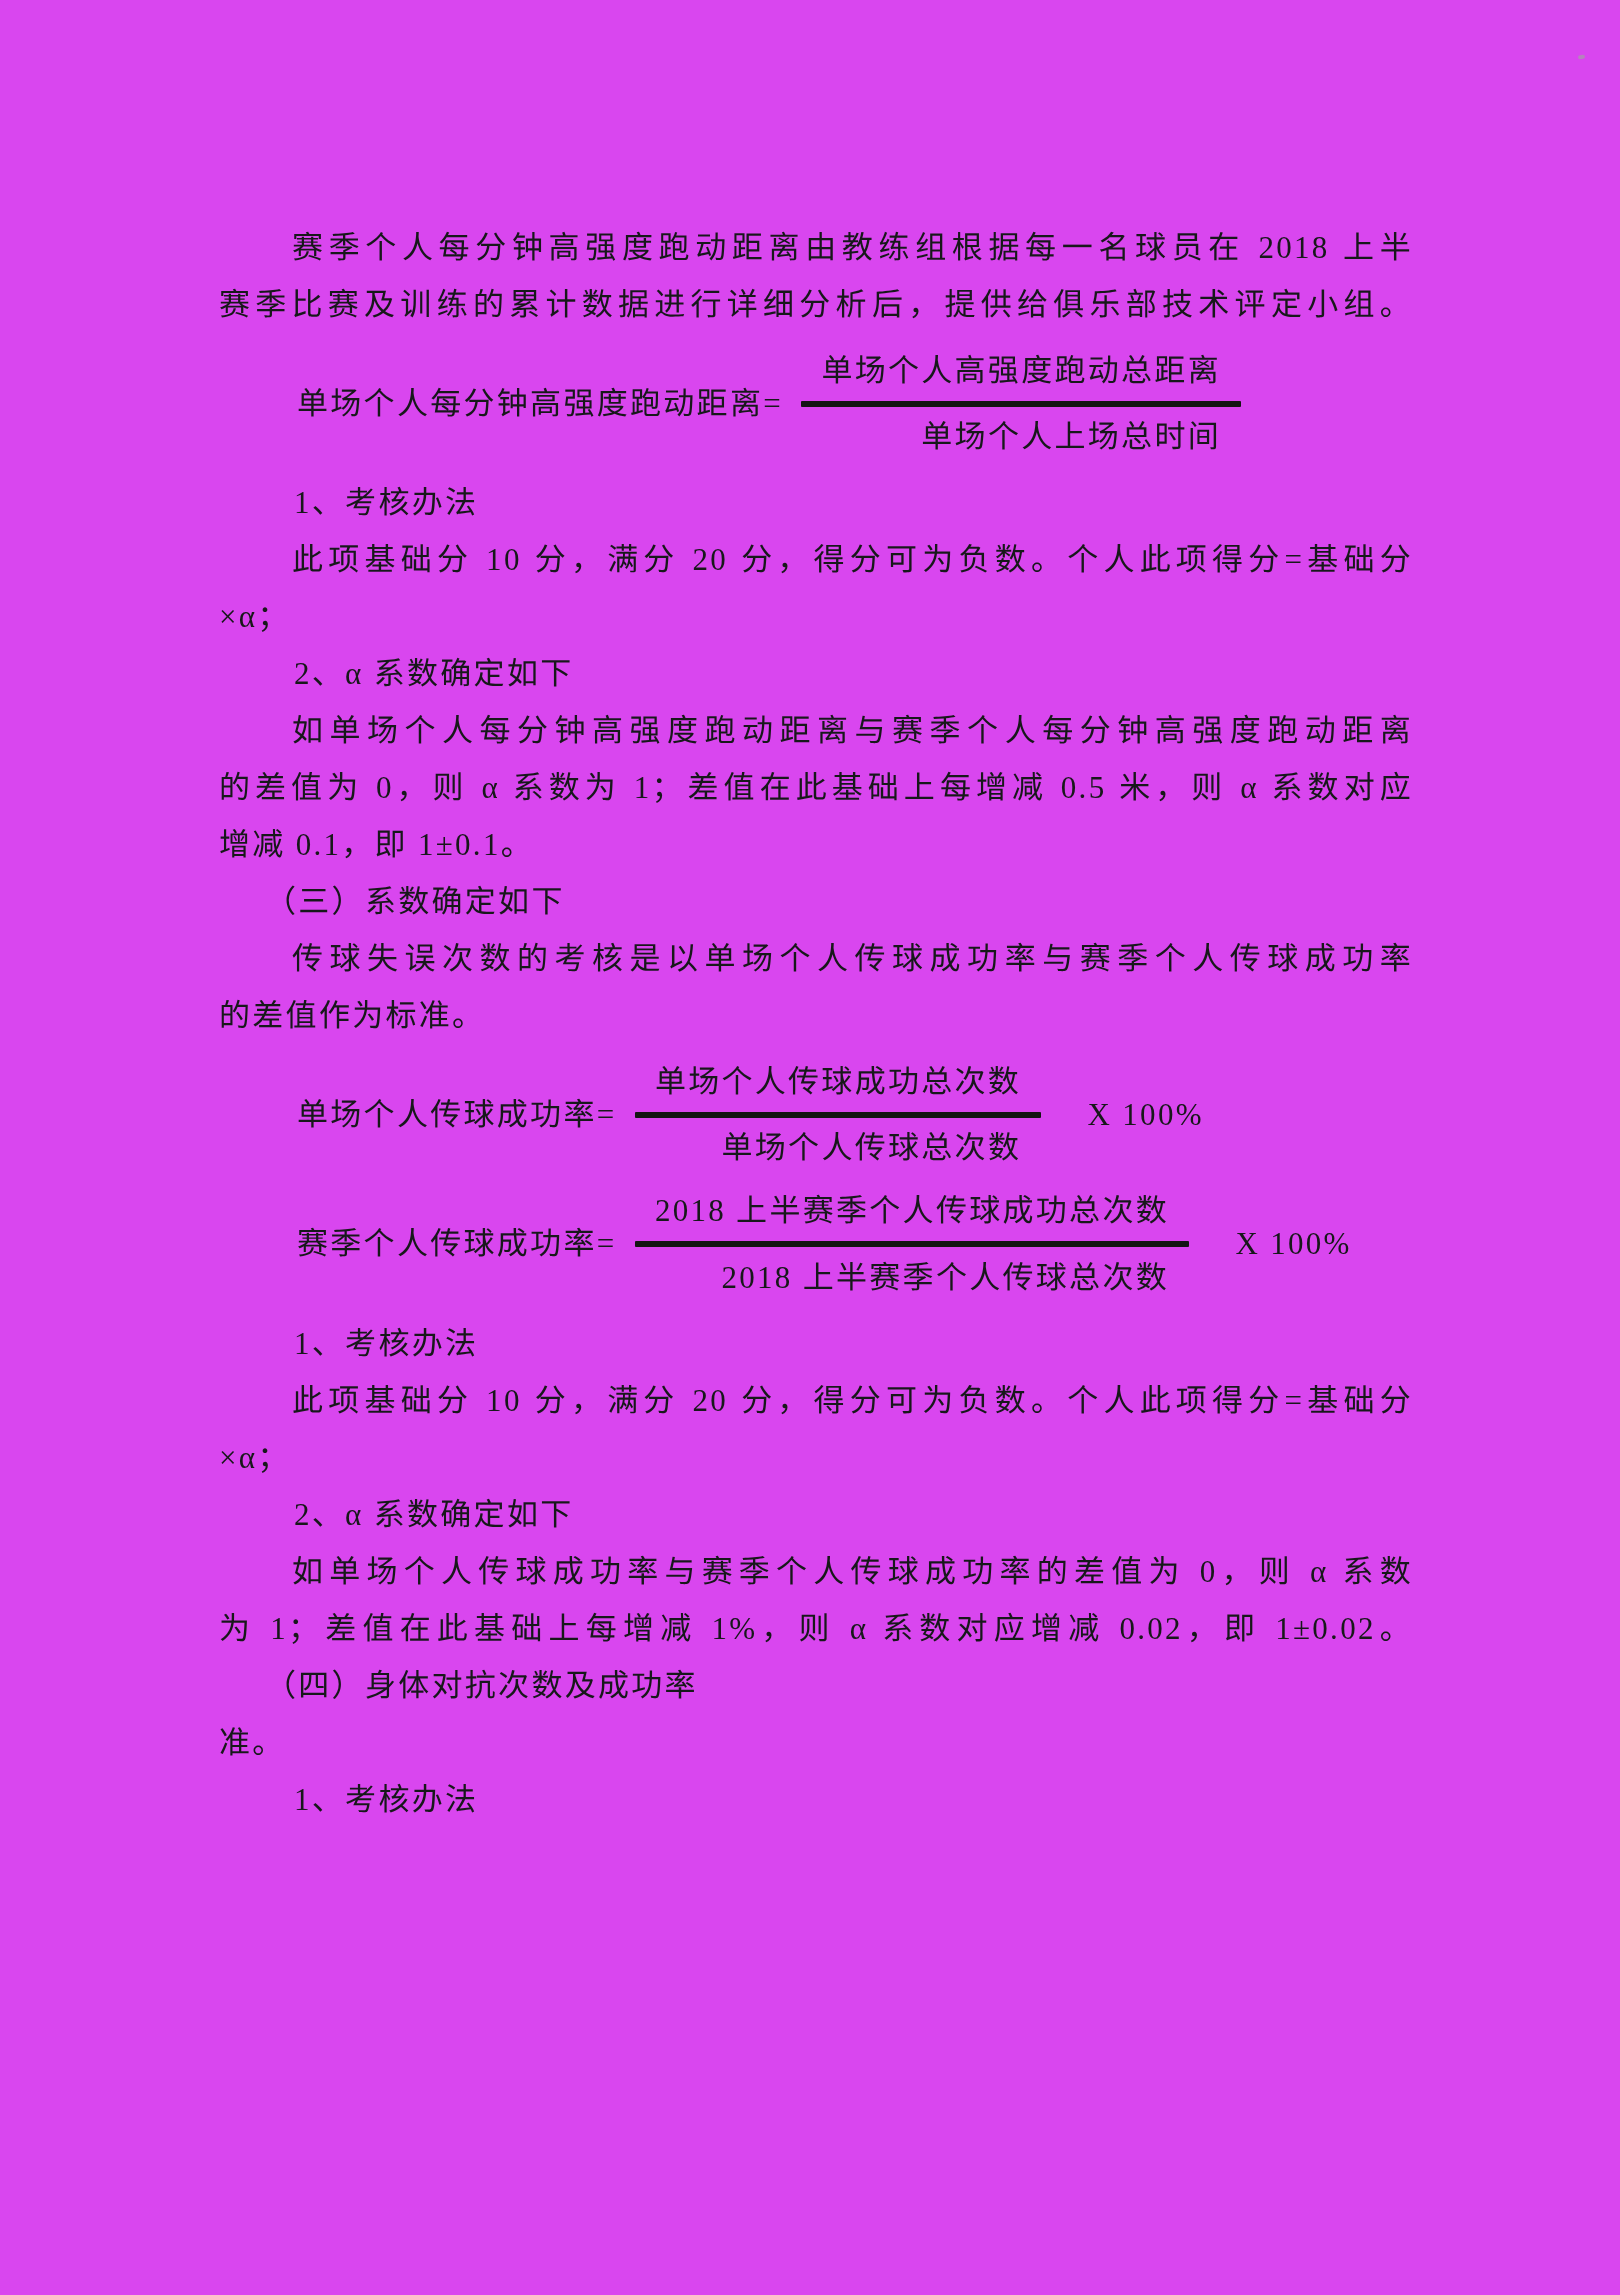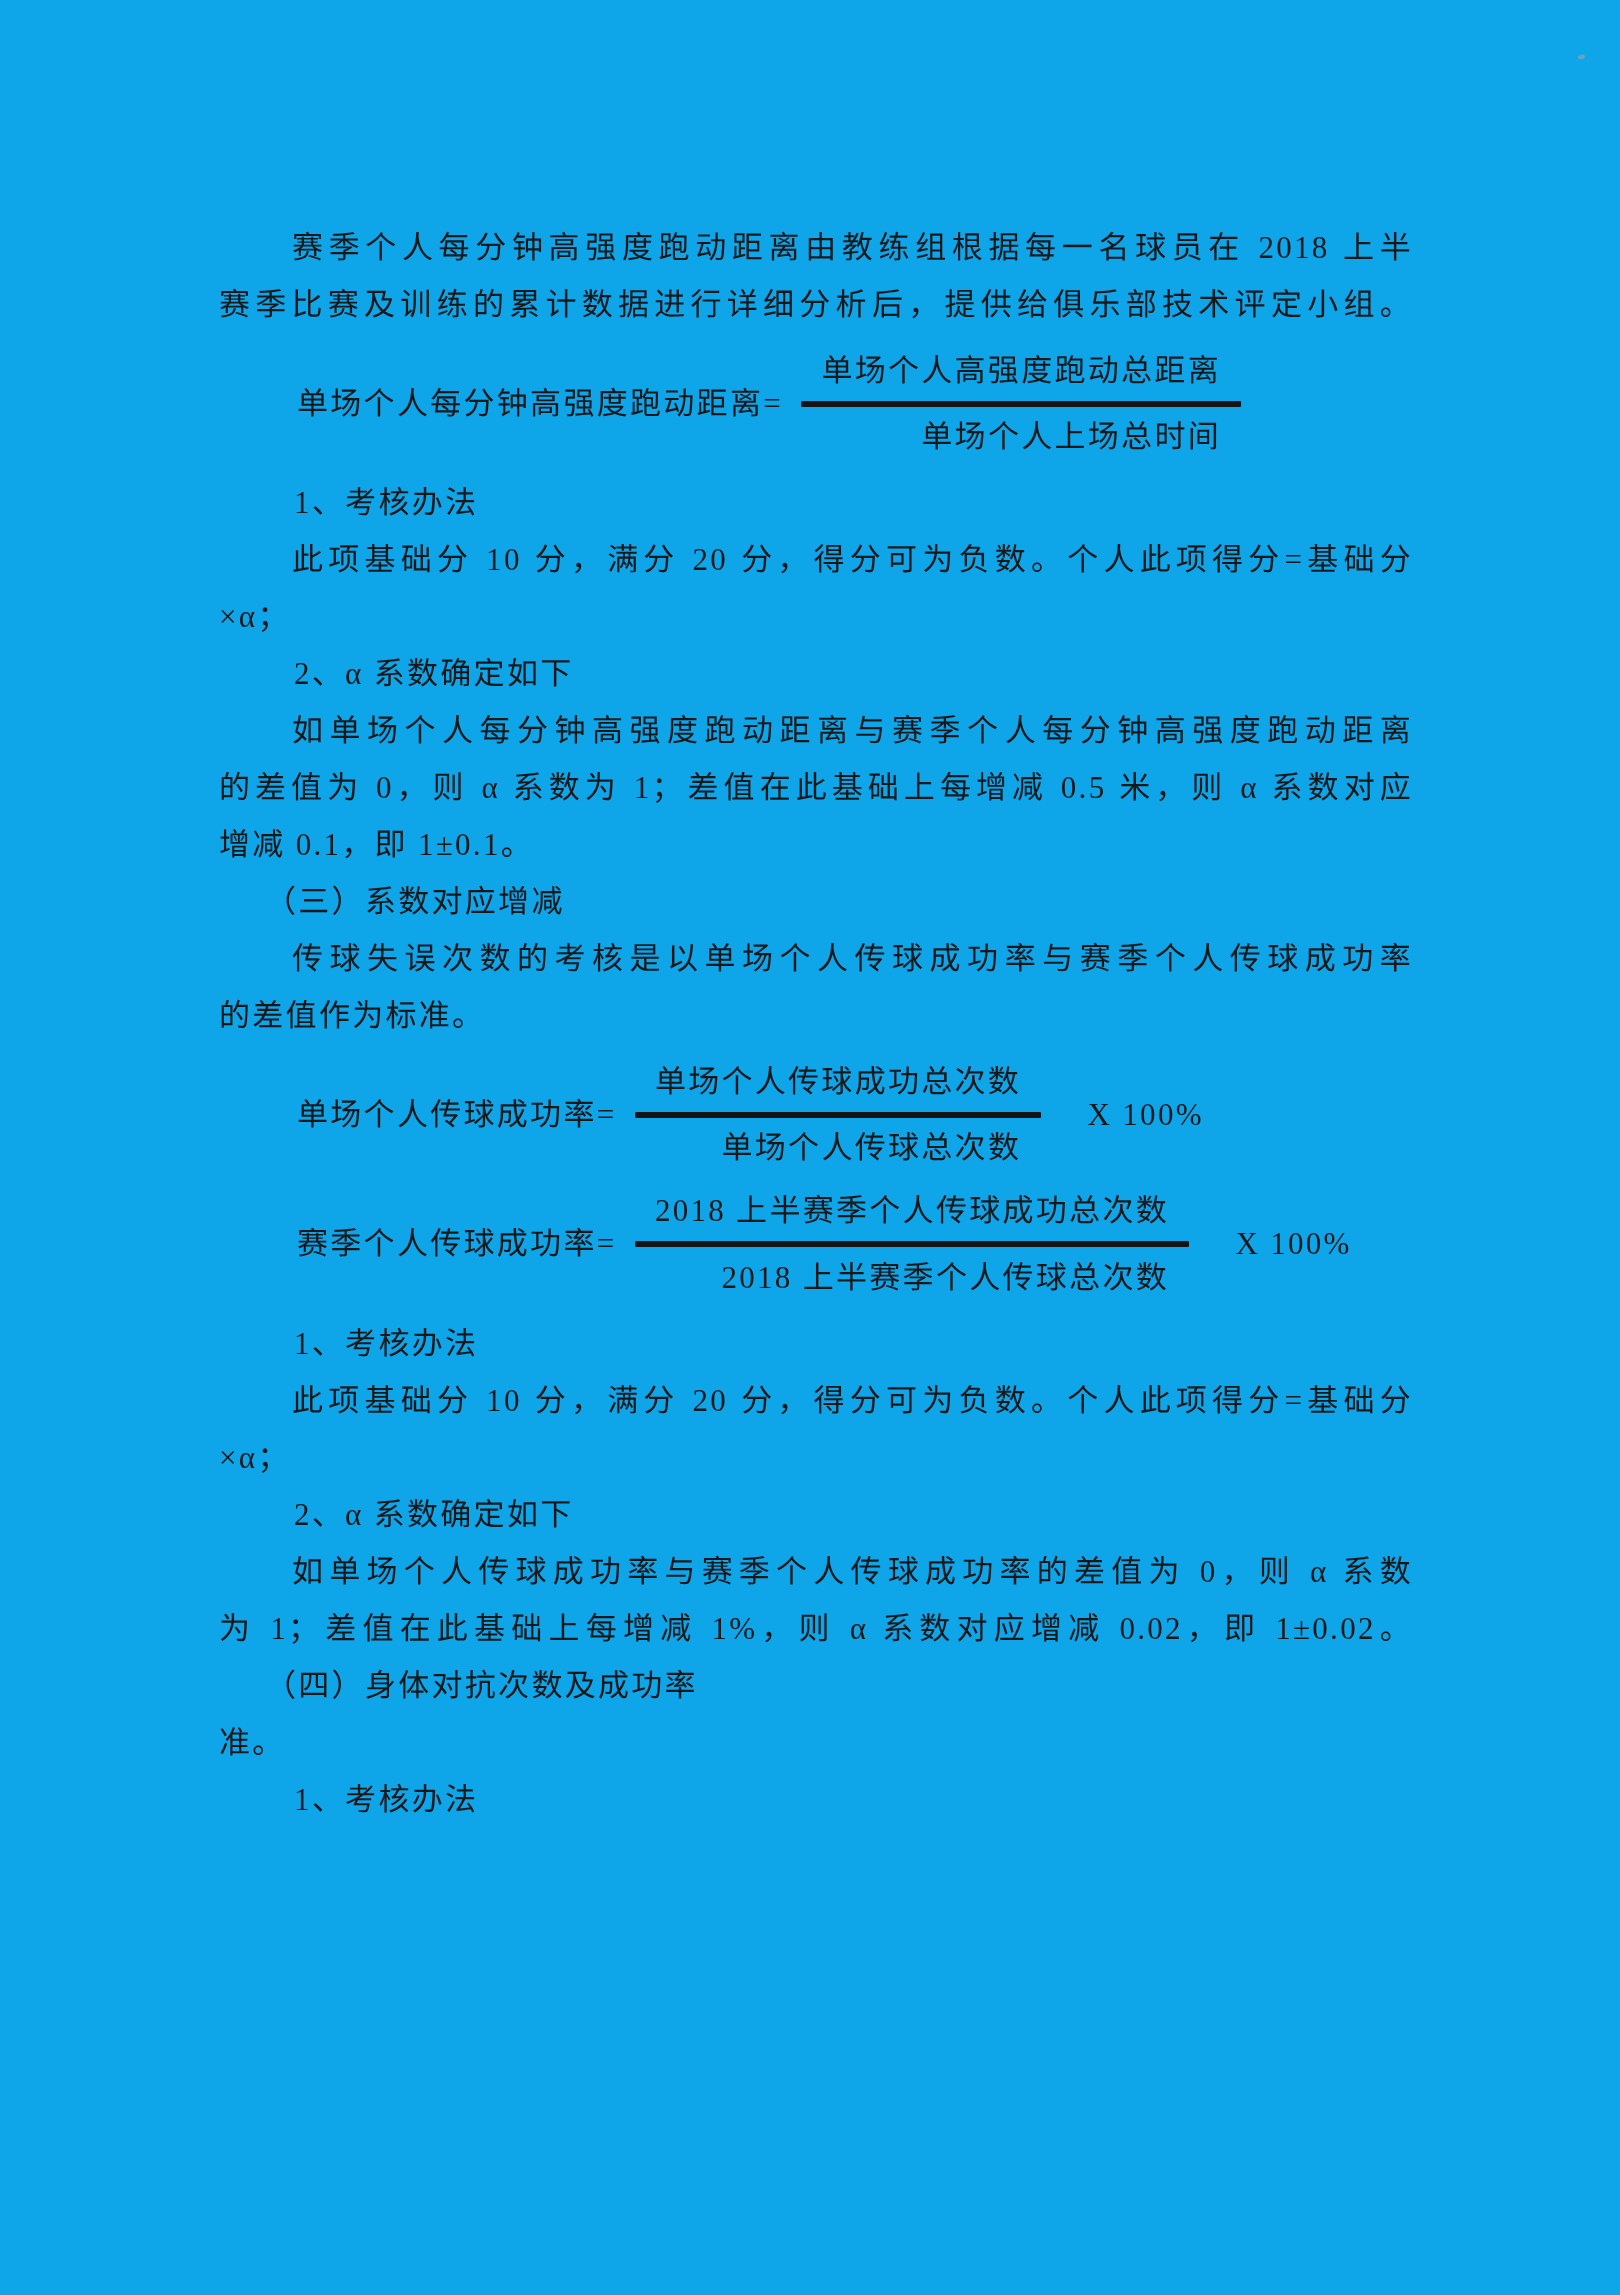--- a/index.html
+++ b/index.html
@@ -4,21 +4,21 @@
 <style>
   html, body {
     margin: 0;
     padding: 0;
     background: #ffffff;
   }
   .page {
     position: relative;
     width: 1620px;
     height: 2295px;
-    background: #0ea5e9;
+    background: #d946ef;
     overflow: hidden;
     font-family: "Liberation Serif", "DejaVu Serif", serif;
     color: #17181a;
   }
   .content {
     position: absolute;
     left: 219px;
     top: 219px;
     width: 1194px;
     font-size: 31px;
@@ -116,21 +116,21 @@
     </p>
 
     <span class="list-item">2、α 系数确定如下</span>
 
     <p class="para">
       <span class="ln fill indent">如单场个人每分钟高强度跑动距离与赛季个人每分钟高强度跑动距离</span>
       <span class="ln fill">的差值为 0，则 α 系数为 1；差值在此基础上每增减 0.5 米，则 α 系数对应</span>
       <span class="ln">增减 0.1，即 1±0.1。</span>
     </p>
 
-    <span class="heading">（三）系数对应增减</span>
+    <span class="heading">（三）系数确定如下</span>
 
     <p class="para">
       <span class="ln fill indent">传球失误次数的考核是以单场个人传球成功率与赛季个人传球成功率</span>
       <span class="ln">的差值作为标准。</span>
     </p>
 
     <div class="formula">
       <span class="f-label">单场个人传球成功率=</span>
       <span class="fraction">
         <span class="num">单场个人传球成功总次数</span>

